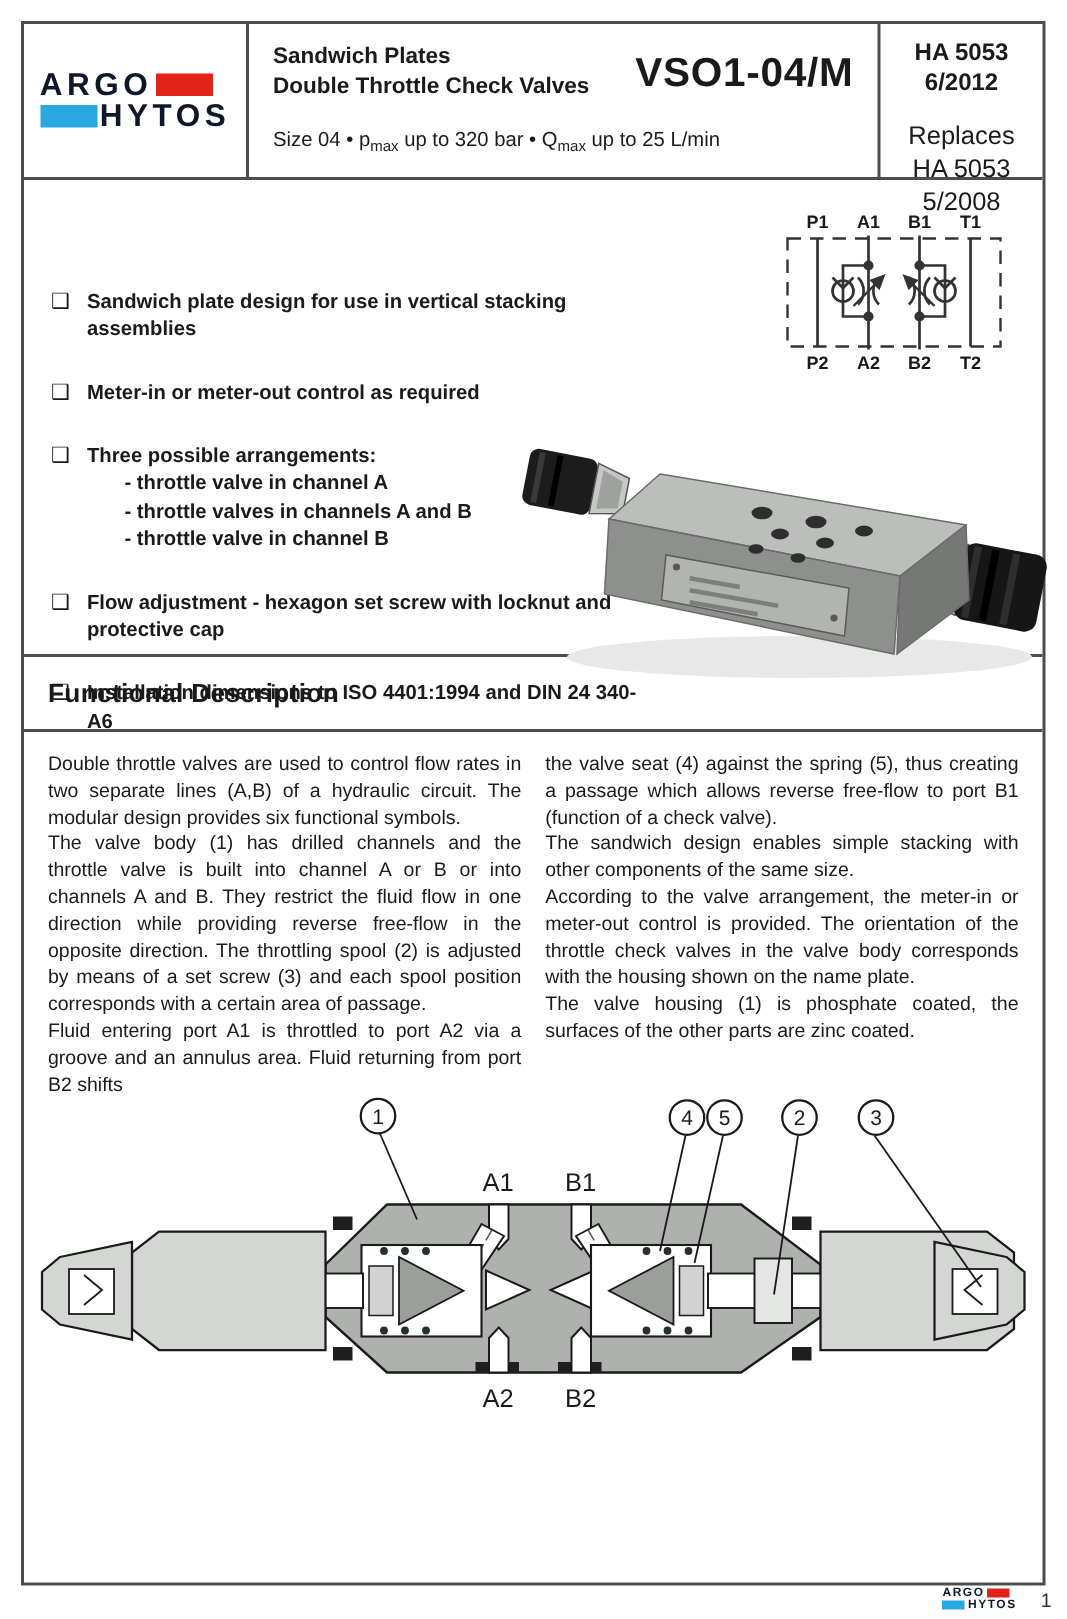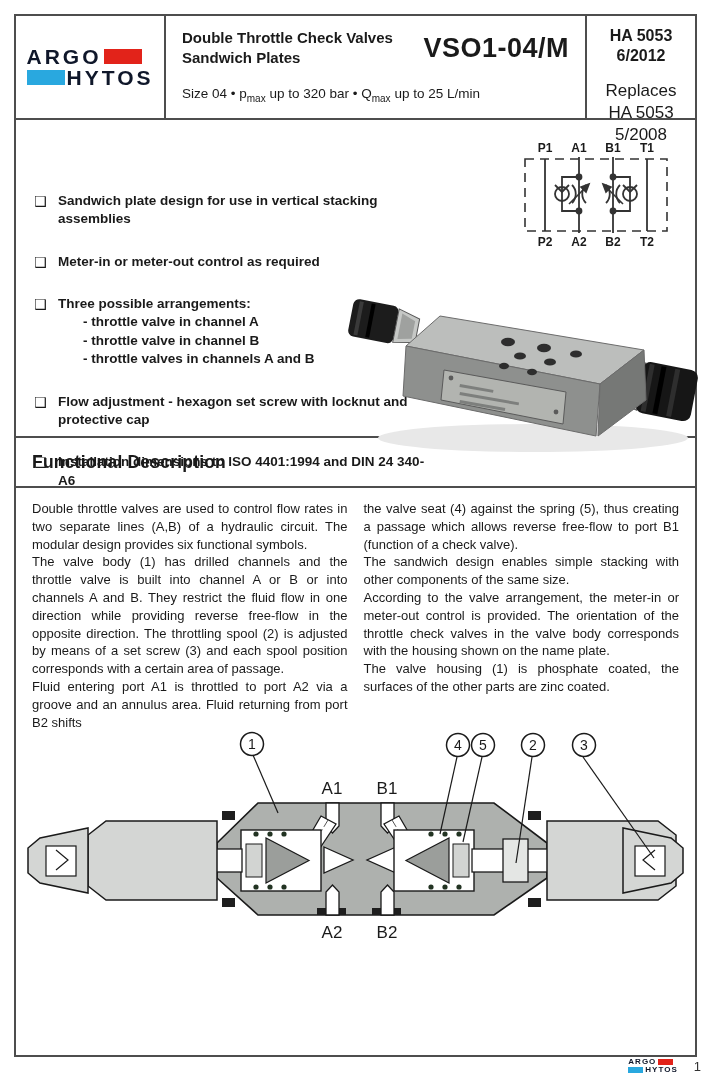--- a/index.html
+++ b/index.html
@@ -77,22 +77,22 @@
         </div>
         <div class="logo-row">
           <span class="logo-block cyan"></span>
           <span class="logo-word">HYTOS</span>
         </div>
       </div>
     </div>
     <div class="cell-title">
       <div class="title-top">
         <div class="title-lines">
+          <div>Sandwich Plates</div>
           <div>Double Throttle Check Valves</div>
-          <div>Sandwich Plates</div>
         </div>
         <div class="model">VSO1-04/M</div>
       </div>
       <div class="subtitle">
         <span>Size 04 • p</span><sub>max</sub><span> up to 320 bar • Q</span><sub>max</sub><span> up to 25 L/min</span>
       </div>
     </div>
     <div class="cell-doc">
       <div class="doc-code">HA 5053</div>
       <div class="doc-issue">6/2012</div>
@@ -156,22 +156,22 @@
       </div>
       <div class="feature">
         <span class="bullet">❑</span>
         <div class="feature-text">Meter-in or meter-out control as required</div>
       </div>
       <div class="feature">
         <span class="bullet">❑</span>
         <div>
           <div class="feature-text">Three possible arrangements:</div>
           <div class="feature-sub">- throttle valve in channel A</div>
+          <div class="feature-sub">- throttle valves in channels A and B</div>
           <div class="feature-sub">- throttle valve in channel B</div>
-          <div class="feature-sub">- throttle valves in channels A and B</div>
         </div>
       </div>
       <div class="feature">
         <span class="bullet">❑</span>
         <div class="feature-text">Flow adjustment - hexagon set screw with locknut and protective cap</div>
       </div>
       <div class="feature">
         <span class="bullet">❑</span>
         <div class="feature-text">Installation dimensions to ISO 4401:1994 and DIN 24 340-A6</div>
       </div>

